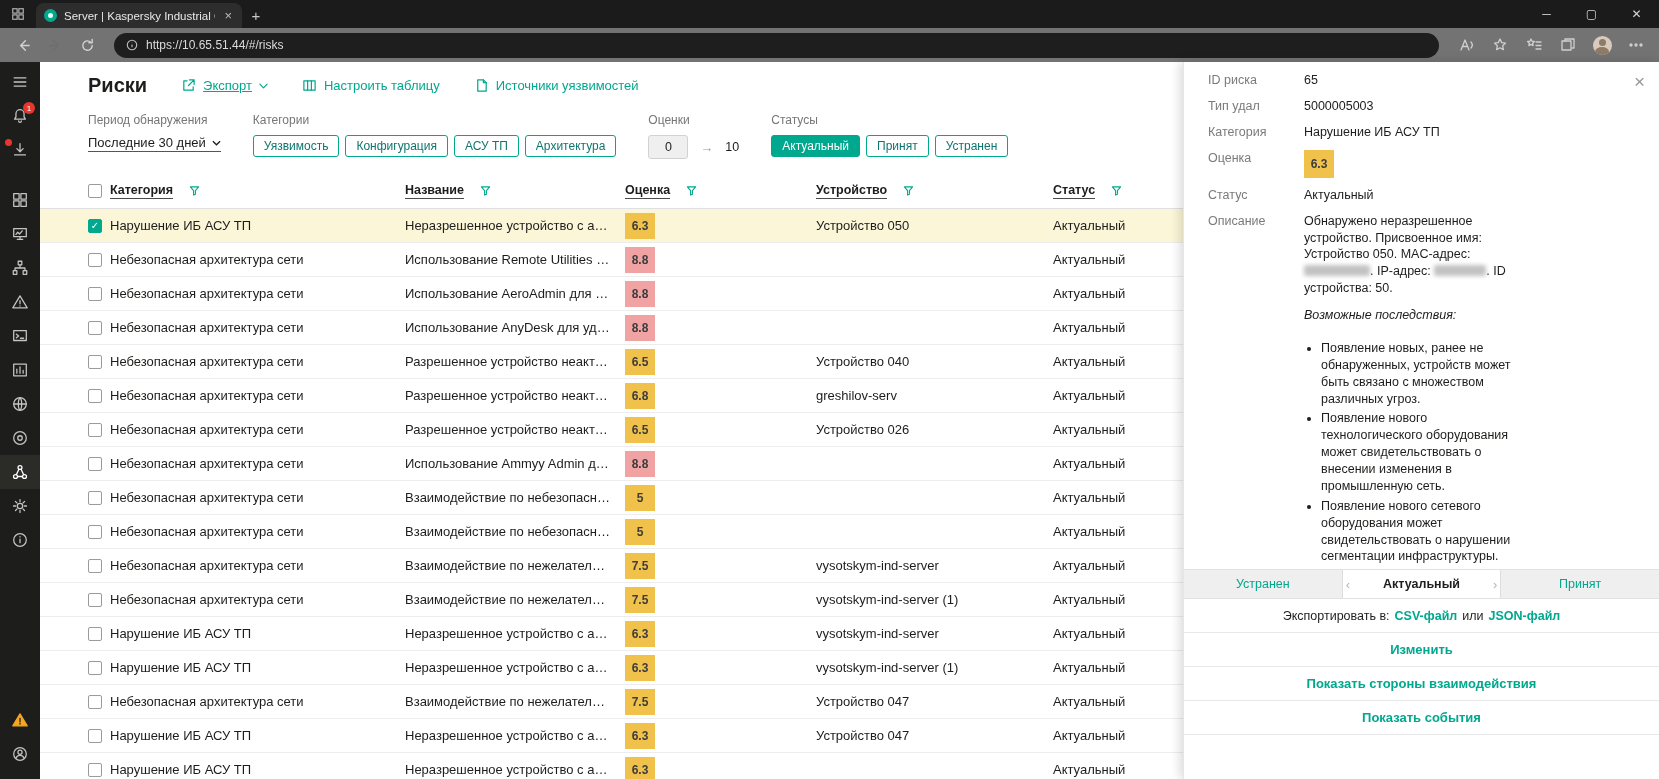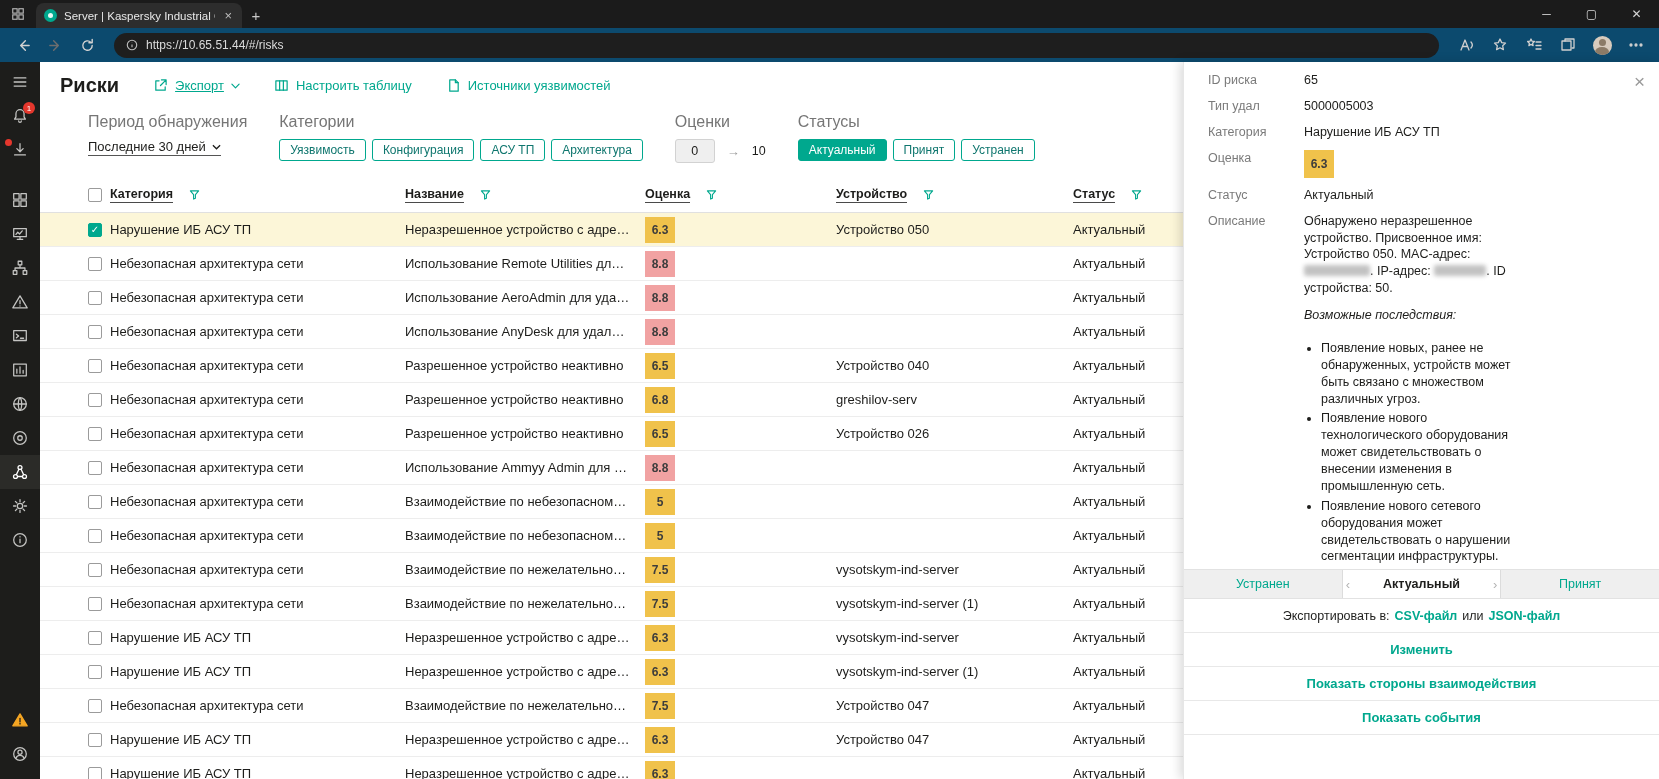--- a/index.html
+++ b/index.html
@@ -12,21 +12,21 @@
   .tab-actions { width:36px; height:28px; display:flex; align-items:center; justify-content:center; cursor:pointer; }
   .tab-actions svg { width:14px; height:14px; fill:none; stroke:#b9b9b9; stroke-width:1.3; }
   .tab { height:25px; width:206px; background:#2d2d2d; border-radius:8px 8px 0 0; display:flex; align-items:center; gap:7px; padding:0 8px; cursor:pointer; }
   .favicon { width:13px; height:13px; border-radius:50%; background:#00a88e; position:relative; flex:none; }
   .favicon::after { content:""; position:absolute; inset:4px; border-radius:50%; background:#eafaf6; }
   .tab-title { color:#e8e8e8; font-size:11.5px; white-space:nowrap; overflow:hidden; flex:1; }
   .tab-close { color:#bdbdbd; font-size:13px; cursor:pointer; padding:0 2px; }
   .newtab { color:#c9c9c9; font-size:15px; width:28px; height:25px; display:flex; align-items:center; justify-content:center; cursor:pointer; }
   .win-controls { margin-left:auto; display:flex; height:28px; }
   .win-btn { width:45px; display:flex; align-items:center; justify-content:center; color:#d7d7d7; font-size:12px; cursor:pointer; }
-  .navbar { height:34px; background:#0c4a6e; display:flex; align-items:center; padding:0 8px; gap:2px; }
+  .navbar { height:34px; background:#737373; display:flex; align-items:center; padding:0 8px; gap:2px; }
   .nav-btn { width:30px; height:28px; display:flex; align-items:center; justify-content:center; cursor:pointer; border-radius:4px; }
   .nav-btn svg { width:15px; height:15px; fill:none; stroke:#d2d2d2; stroke-width:1.5; stroke-linecap:round; stroke-linejoin:round; }
   .nav-btn.dim svg { stroke:#6e6e6e; }
   .url-pill { flex:1; height:25px; margin:0 10px; background:#1e1e1e; border-radius:13px; display:flex; align-items:center; gap:8px; padding:0 12px; cursor:text; }
   .url-pill svg { width:12px; height:12px; fill:none; stroke:#bdbdbd; stroke-width:1.3; flex:none; }
   .url-text { color:#dcdcdc; font-size:12px; white-space:nowrap; }
   .chrome-icons { display:flex; align-items:center; gap:4px; }
   .ch-ic { width:30px; height:28px; display:flex; align-items:center; justify-content:center; cursor:pointer; }
   .ch-ic svg { width:16px; height:16px; fill:none; stroke:#cfcfcf; stroke-width:1.3; stroke-linecap:round; stroke-linejoin:round; }
   .avatar { width:19px; height:19px; border-radius:50%; background:#d8cbbd; position:relative; overflow:hidden; }
@@ -39,45 +39,45 @@
   .sb-item { width:40px; height:34px; display:flex; align-items:center; justify-content:center; color:#c4c4c2; position:relative; cursor:pointer; }
   .sb-item svg { width:18px; height:18px; fill:none; stroke:currentColor; stroke-width:1.4; stroke-linecap:round; stroke-linejoin:round; }
   .sb-item.active { color:#ffffff; background:#2b2b28; }
   .sb-badge { position:absolute; top:3px; right:5px; min-width:12px; height:12px; border-radius:6px; background:#e5372d; color:#fff; font-size:8px; display:flex; align-items:center; justify-content:center; padding:0 2px; }
   .sb-dot { position:absolute; top:6px; left:5px; width:7px; height:7px; border-radius:50%; background:#e5372d; }
   .sb-gap { height:16px; }
   .sb-spacer { flex:1; }
 
   
   .main { flex:1; background:#fff; overflow:hidden; }
-  .page-header { display:flex; align-items:center; padding:12px 0 0 20px; gap:34px; }
+  .page-header { display:flex; align-items:center; padding:12px 0 0 48px; gap:34px; }
   .page-title { font-size:20px; font-weight:700; }
   .tool-btn { display:flex; align-items:center; gap:7px; color:#00a88e; font-size:13px; cursor:pointer; }
   .tool-btn svg { width:15px; height:15px; fill:none; stroke:#00a88e; stroke-width:1.3; stroke-linecap:round; stroke-linejoin:round; }
   .tool-btn .lbl-u { text-decoration:underline; }
   .filters { display:flex; padding:16px 0 0 48px; gap:32px; }
-  .flabel { font-size:16px; color:#767676; margin-bottom:8px; }
+  .flabel { font-size:12px; color:#767676; margin-bottom:8px; }
   .fcontent { display:flex; align-items:center; gap:6px; }
   .period-link { font-size:13px; color:#1d1d1b; border-bottom:1px solid #555; cursor:pointer; display:inline-flex; align-items:center; gap:6px; padding-bottom:1px; }
   .period-link svg { width:9px; height:6px; fill:none; stroke:#1d1d1b; stroke-width:1.4; }
   .chip { border:1px solid #00a88e; color:#0f766e; border-radius:3px; padding:3px 10px; font-size:12px; cursor:pointer; white-space:nowrap; }
   .chip.filled { background:#00a88e; color:#fff; }
   .score-box { width:40px; height:24px; background:#efefef; border:1px solid #d2d2d2; border-radius:3px; display:flex; align-items:center; justify-content:center; font-size:12.5px; cursor:text; }
   .score-arrow { color:#9a9a9a; font-size:13px; margin:0 6px; }
   .score-max { font-size:12.5px; cursor:text; }
 
   
   .rtable { margin-top:14px; }
   .thead, .trow { display:flex; align-items:center; padding-left:48px; }
   .thead { height:36px; border-bottom:1px solid #e0e0e0; font-size:12.5px; font-weight:700; }
   .trow { height:34px; border-bottom:1px solid #ededed; font-size:13px; cursor:pointer; }
   .trow.selected { background:#fcf6d8; }
   .col-cb { width:22px; flex:none; }
   .col-cat { width:295px; flex:none; }
-  .col-name { width:240px; flex:none; }
+  .col-name { width:220px; flex:none; }
   .col-score { width:191px; flex:none; }
   .col-dev { width:237px; flex:none; }
   .col-status { width:110px; flex:none; }
   .th { display:flex; align-items:center; }
   .th-label { border-bottom:1px solid #4a4a4a; padding-bottom:1px; cursor:pointer; }
   .funnel { margin-left:16px; display:inline-flex; cursor:pointer; }
   .funnel svg { width:11px; height:11px; fill:none; stroke:#00a88e; stroke-width:1.2; stroke-linejoin:round; }
   .cell { white-space:nowrap; overflow:hidden; text-overflow:ellipsis; padding-right:14px; }
   .cb { width:14px; height:14px; border:1px solid #9b9b9b; border-radius:2px; background:#fff; display:flex; align-items:center; justify-content:center; cursor:pointer; }
   .cb.checked { background:#00a88e; border-color:#00a88e; }

